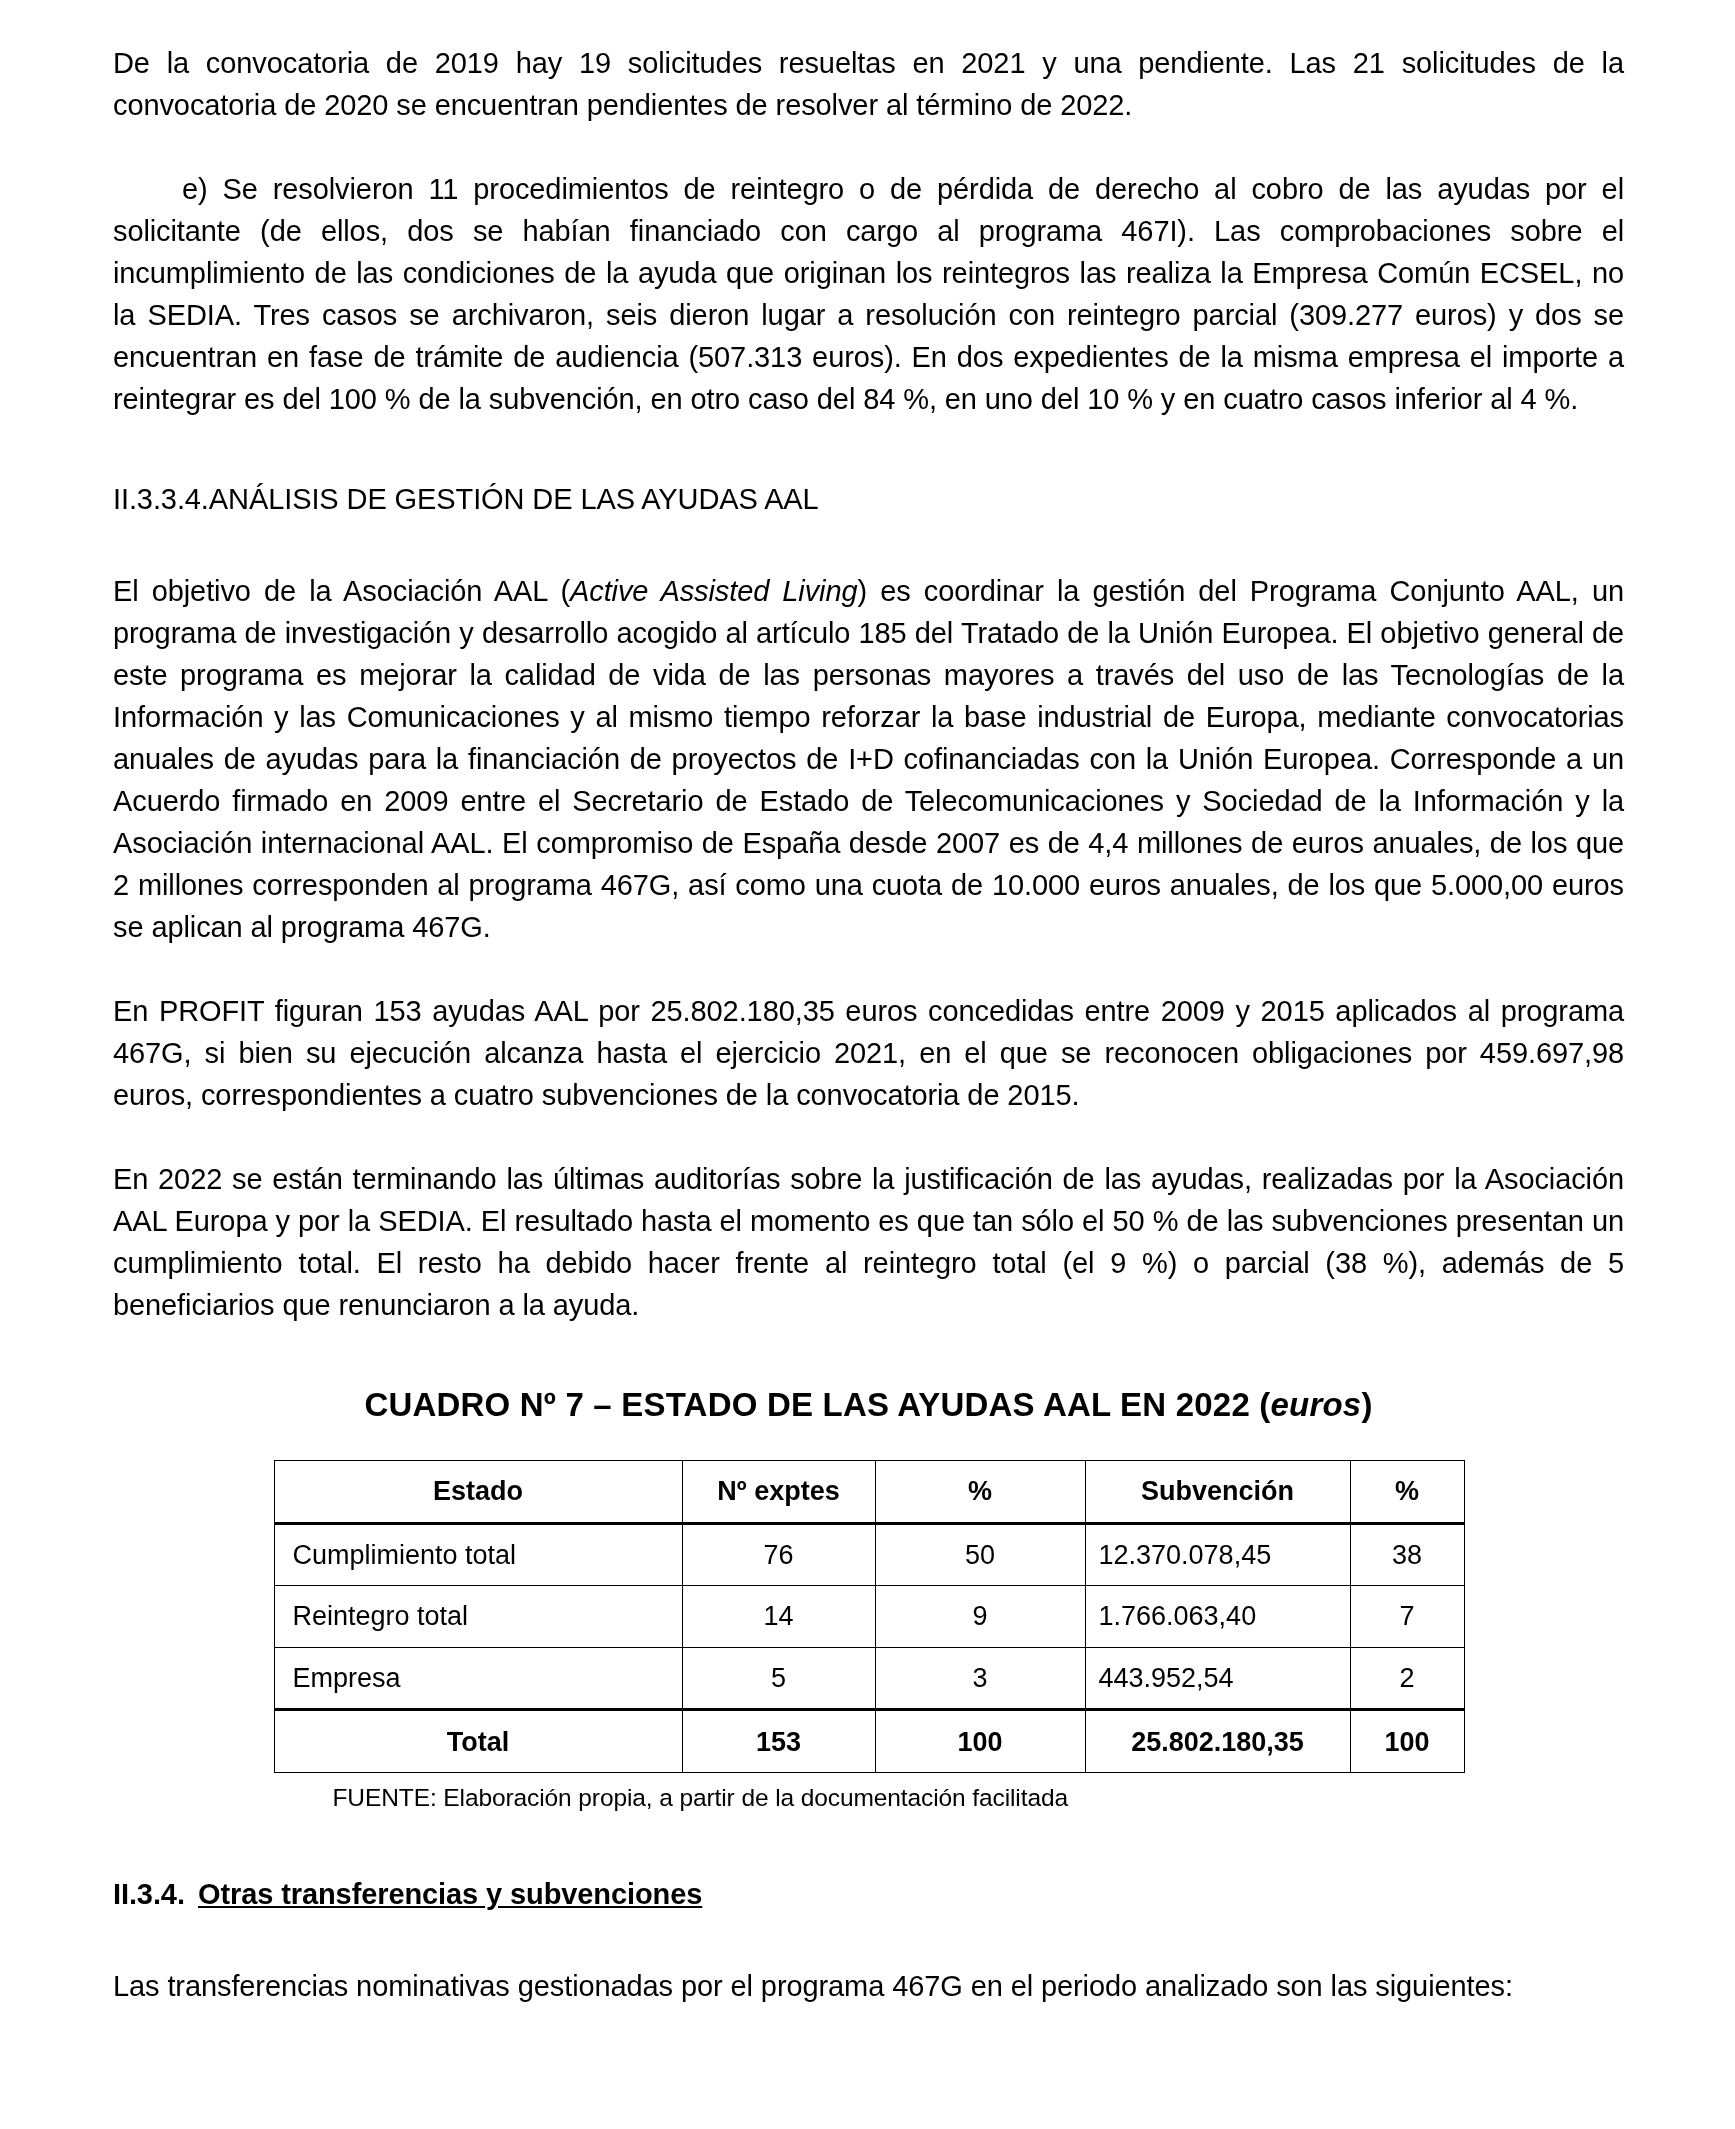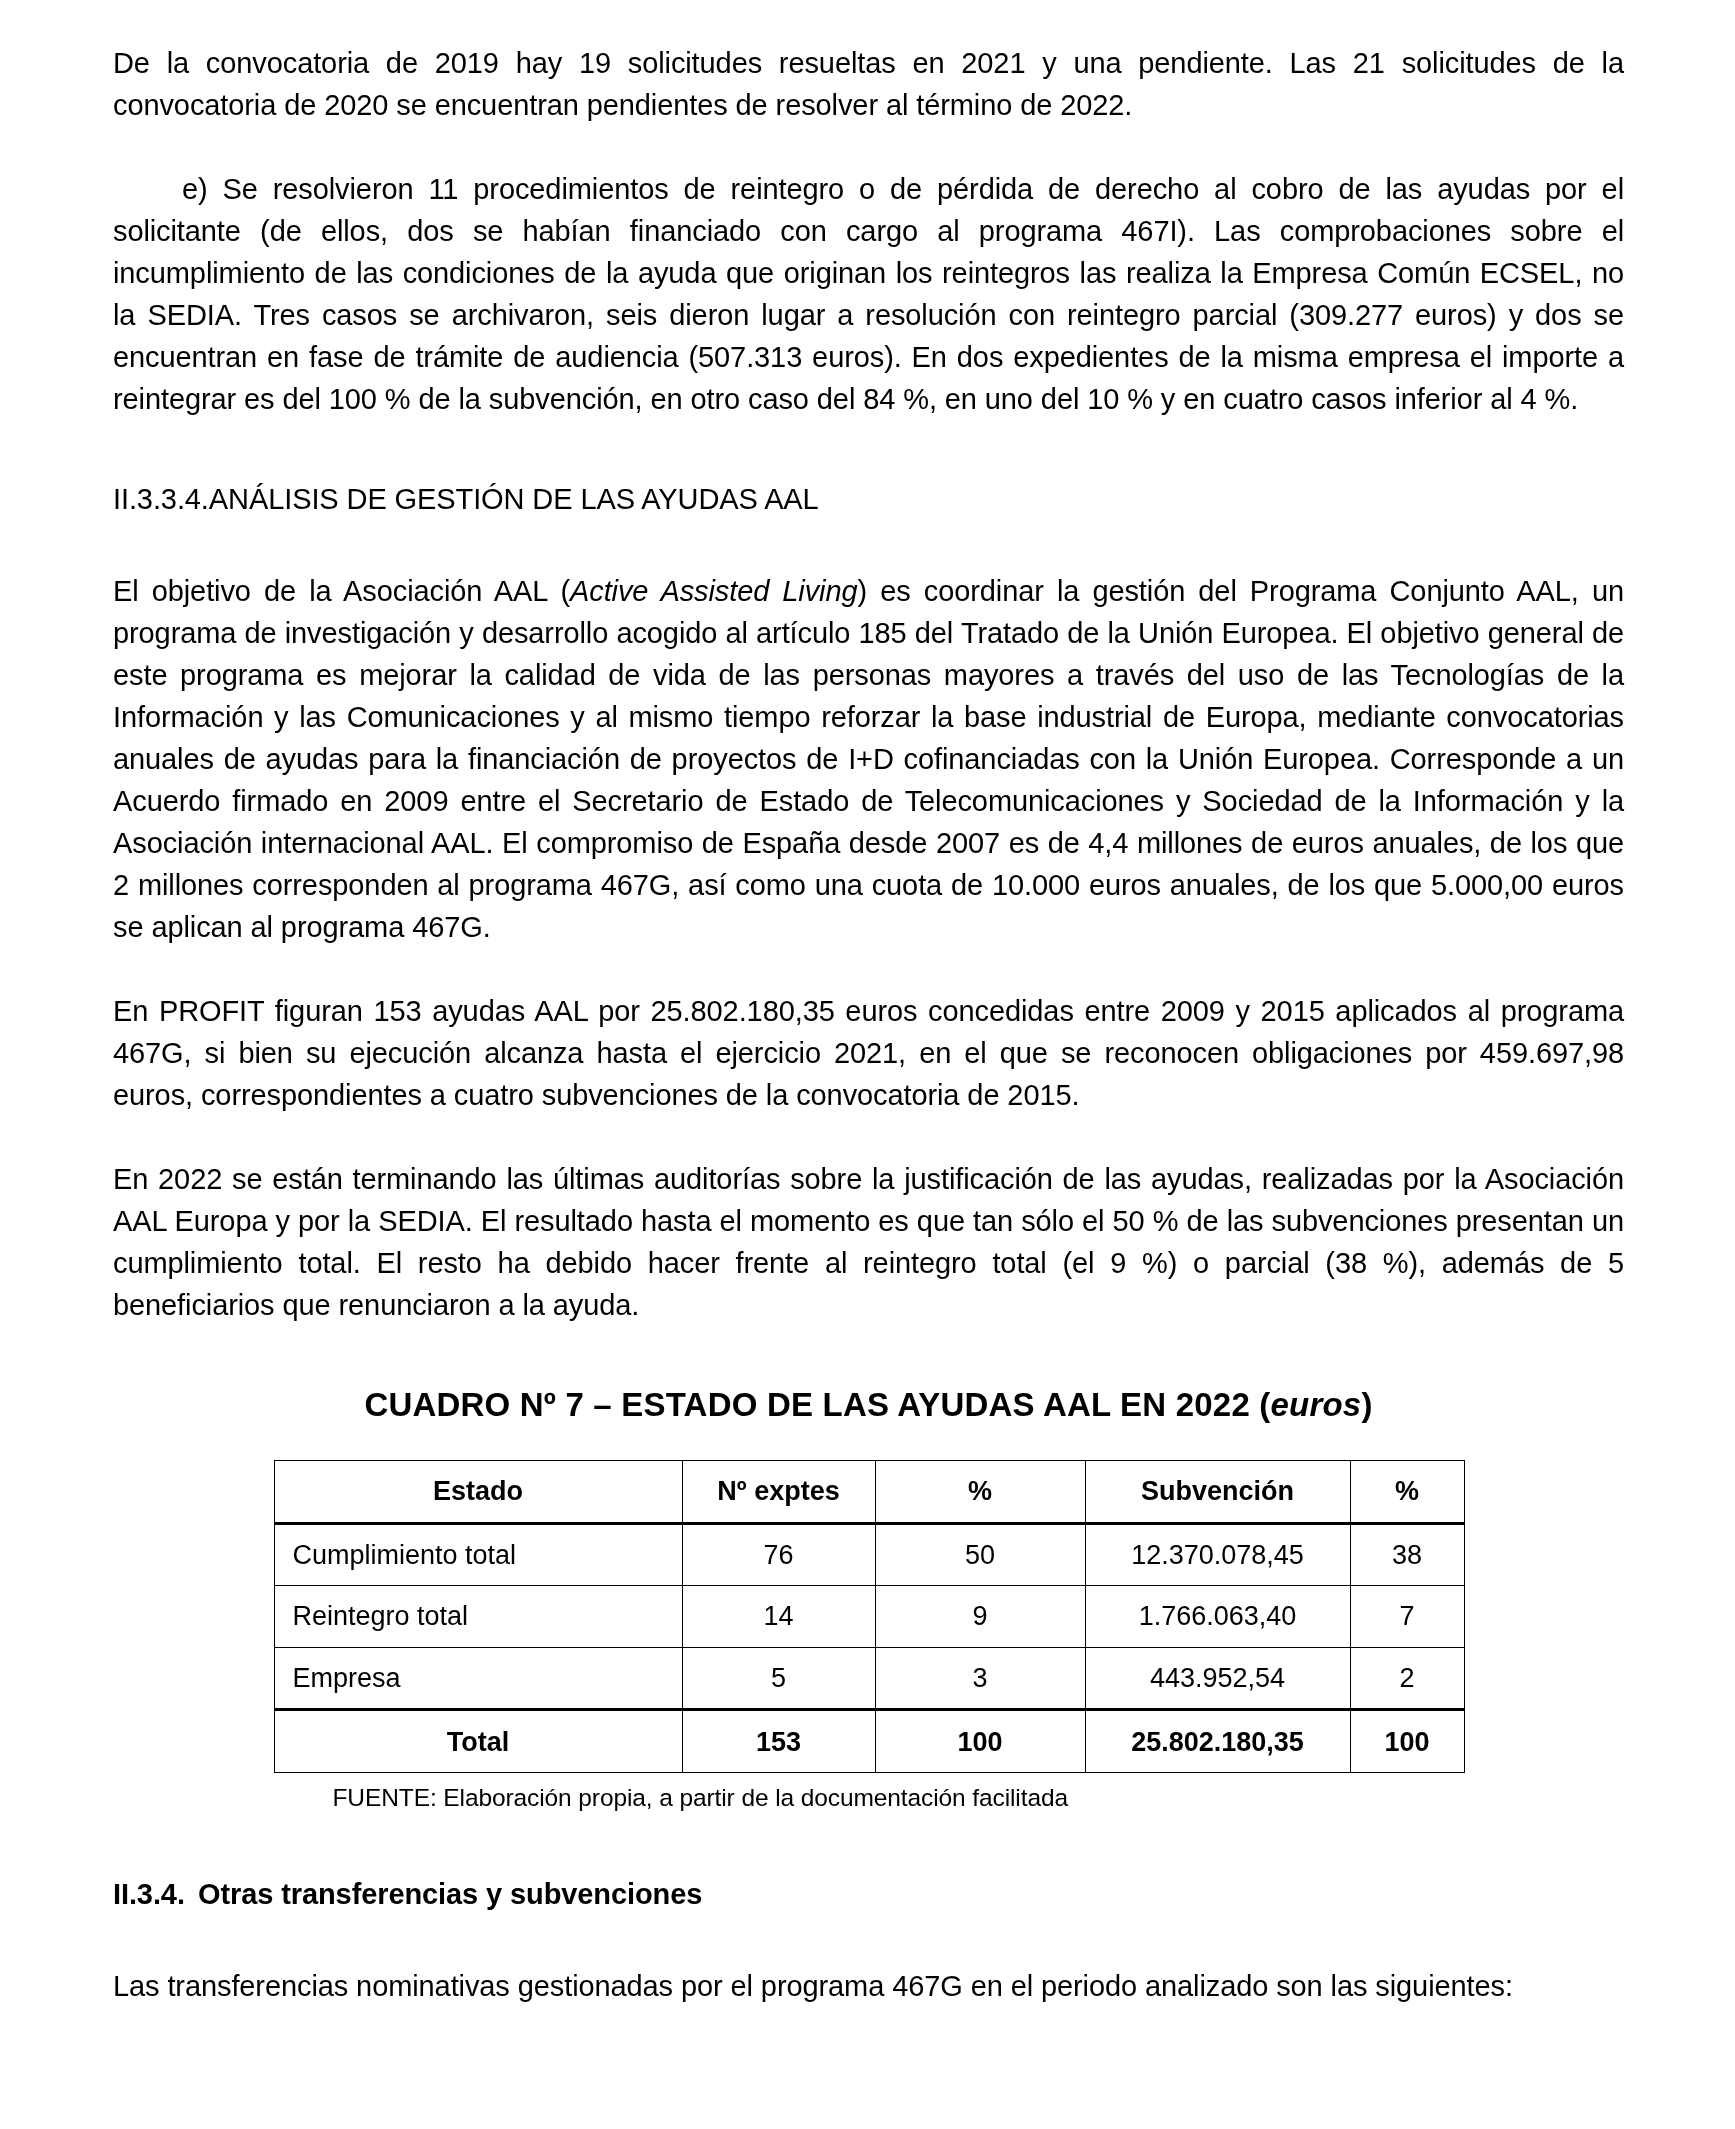--- a/index.html
+++ b/index.html
@@ -48,20 +48,21 @@
   h2.section-heading .num {
     display: inline-block;
     min-width: 85px;
   }
   h3.sub-heading {
     margin: 0;
     font-size: 29px;
     line-height: 39px;
     font-weight: bold;
     letter-spacing: -0.1px;
+    text-decoration: underline;
   }
   h3.sub-heading .num {
     display: inline-block;
     min-width: 85px;
   }
   .italic { font-style: italic; }
 
   .table-title {
     margin: 0;
     text-align: center;
@@ -95,21 +96,20 @@
     border-bottom-width: 3.3px;
   }
   table.data-table tbody td.state-cell {
     text-align: left;
     padding-left: 18px;
   }
   table.data-table tbody td.num-cell {
     text-align: center;
   }
   table.data-table tbody td.money-cell {
-    text-align: center;
   }
   table.data-table tfoot td {
     font-weight: bold;
     text-align: center;
     border-top-width: 3.3px;
   }
   
   col.c-estado { width: 408px; }
   col.c-exptes { width: 193px; }
   col.c-pct1   { width: 210px; }

